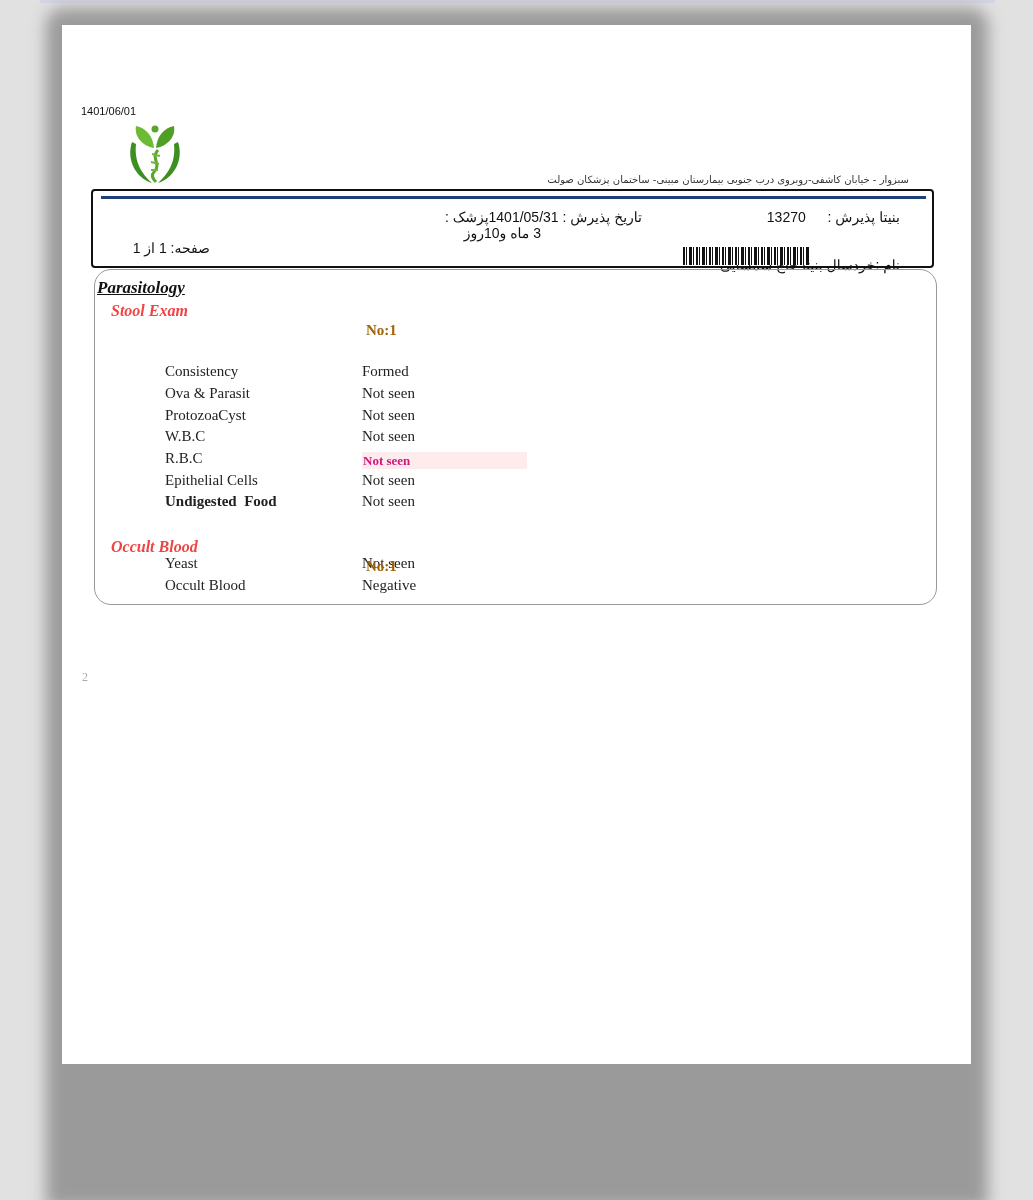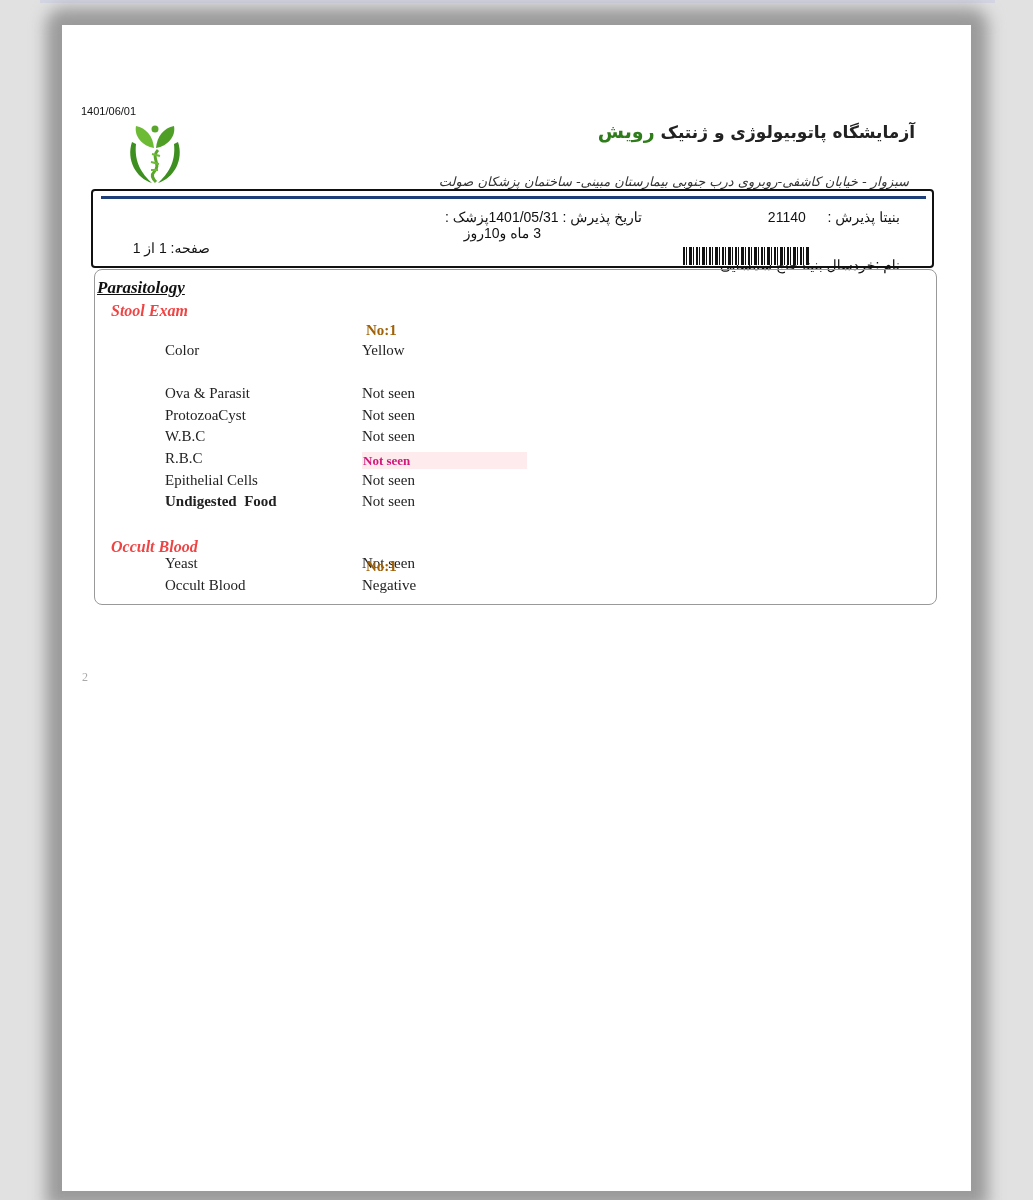--- a/index.html
+++ b/index.html
@@ -13,57 +13,57 @@
       position: absolute; left: 40px; top: 0; width: 955px; height: 3px;
       background: #d4d6e4;
     }
     .page-shadow {
       position: absolute; left: 46px; top: 8px; width: 942px; height: 1200px;
       background: #9a9a9a;
       border-radius: 18px 18px 0 0;
       filter: blur(8px);
     }
     .page {
-      position: absolute; left: 62px; top: 25px; width: 909px; height: 1166px;
+      position: absolute; left: 62px; top: 25px; width: 909px; height: 1039px;
       background: #ffffff;
     }
     .print-date {
       position: absolute; left: 19px; top: 80px;
       font-family: "Liberation Sans", sans-serif; font-size: 11px; color: #111;
     }
     .logo { position: absolute; left: 62px; top: 95px; width: 62px; height: 66px; }
     .lab-title {
       position: absolute; right: 56px; top: 95px;
       font-family: "DejaVu Sans", sans-serif; font-weight: bold; font-size: 17px; color: #222;
       direction: rtl; white-space: nowrap;
     }
     .lab-title .brand { color: #2e7d1a; font-size: 19px; }
     .lab-address {
       position: absolute; right: 62px; top: 149px;
-      font-family: "DejaVu Sans", sans-serif; font-size: 13px; color: #333;
-      direction: rtl; white-space: nowrap; font-style: italic;
+      font-family: "DejaVu Sans", sans-serif; font-size: 10px; color: #333;
+      direction: rtl; white-space: nowrap;
     }
     .header-box {
       position: absolute; left: 29px; top: 164px; width: 839px; height: 75px;
       border: 2px solid #111; border-radius: 4px;
       font-family: "Liberation Sans", sans-serif; color: #111;
     }
     .header-box .blue-rule {
       position: absolute; left: 8px; right: 6px; top: 5px; height: 3px; background: #1f3f78;
     }
     .hb-text { position: absolute; font-size: 14px; white-space: nowrap; direction: rtl; }
     .barcode {
       position: absolute; left: 590px; top: 56px; width: 126px; height: 18px;
       background: repeating-linear-gradient(90deg,
         #111 0 2px, #fff 2px 3px, #111 3px 4px, #fff 4px 6px,
         #111 6px 9px, #fff 9px 10px, #111 10px 11px, #fff 11px 13px);
     }
     .results-box {
       position: absolute; left: 32px; top: 244px; width: 841px; height: 334px;
-      border: 1px solid #999; border-radius: 8px;
+      border: 1px solid #999; border-radius: 17px;
     }
     .section-title {
       position: absolute; left: 2px; top: 8px;
       font-style: italic; font-weight: bold; font-size: 17px; text-decoration: underline; color: #111;
     }
     .group-title {
       position: absolute; left: 16px;
       font-style: italic; font-weight: bold; font-size: 16px; color: #ef4444;
     }
     .no-label {
@@ -93,32 +93,29 @@
   <svg class="logo" viewBox="0 0 62 66">
     <circle cx="31" cy="9" r="3.5" fill="#5aa62c"></circle>
     <path d="M30 28 C 18 26, 10 16, 12 6 C 22 8, 29 16, 30 28 Z" fill="#6dbb35"></path>
     <path d="M32 28 C 44 26, 52 16, 50 6 C 40 8, 33 16, 32 28 Z" fill="#4f9e26"></path>
     <path d="M8 22 C 2 40, 12 58, 28 63 C 18 54, 10 42, 12 24 Z" fill="#3d8f1f"></path>
     <path d="M54 22 C 60 40, 50 58, 34 63 C 44 54, 52 42, 50 24 Z" fill="#3d8f1f"></path>
     <path d="M34 30 C 26 38, 38 44, 30 52 C 26 56, 30 60, 32 62" stroke="#5aa62c" stroke-width="3" fill="none"></path>
     <path d="M28 34 L36 36 M27 42 L35 44 M27 50 L34 50" stroke="#6dbb35" stroke-width="2"></path>
   </svg>
 
-  <div class="lab-title">
-    <span>آزمایشگاه پاتوبیولوژی و ژنتیک </span><span class="brand">رویش</span>
-  </div>
   <div class="lab-address">سبزوار - خیابان کاشفی-روبروی درب جنوبی بیمارستان مبینی- ساختمان پزشکان صولت</div>
 
   <div class="header-box">
     <div class="blue-rule"></div>
 
     <div class="hb-text" style="right:32px; top:18px;">
       <span>بنیتا پذیرش :</span>
       <span style="display:inline-block;width:14px;"></span>
-      <span>21140</span>
+      <span>13270</span>
     </div>
     <div class="hb-text" style="right:32px; top:34px;margin-top:32px;">
       <span>نام :</span><span>خردسال بنیتا حاج شمسایی</span>
     </div>
     <div class="barcode"></div>
 
     <div class="hb-text" style="right:290px; top:18px;text-align:center;">
       <span>تاریخ پذیرش :</span>
       <span>1401/05/31</span><span>پزشک :</span>
     </div>
@@ -131,23 +128,23 @@
       <span>1</span>
     </div>
   </div>
 
   <div class="results-box">
     <div class="section-title">Parasitology</div>
 
     <div class="group-title" style="top:32px;">Stool Exam</div>
     <div class="no-label" style="top:52px;">No:1</div>
 
-    <div class="row" style="top:72px;">
-      <span class="label">Color</span>
-      <span class="value">Yellow</span>
+    <div class="row" style="top:93px;">
+      <span class="label">Consistency</span>
+      <span class="value">Formed</span>
     </div>
     <div class="row" style="top:115px;">
       <span class="label">Ova &amp; Parasit</span>
       <span class="value">Not seen</span>
     </div>
     <div class="row" style="top:137px;">
       <span class="label">ProtozoaCyst</span>
       <span class="value">Not seen</span>
     </div>
     <div class="row" style="top:158px;text-align:center;">

